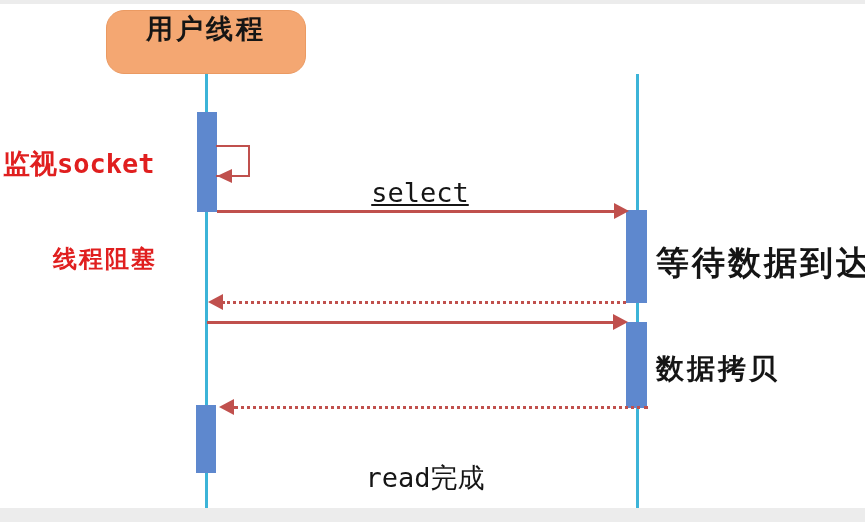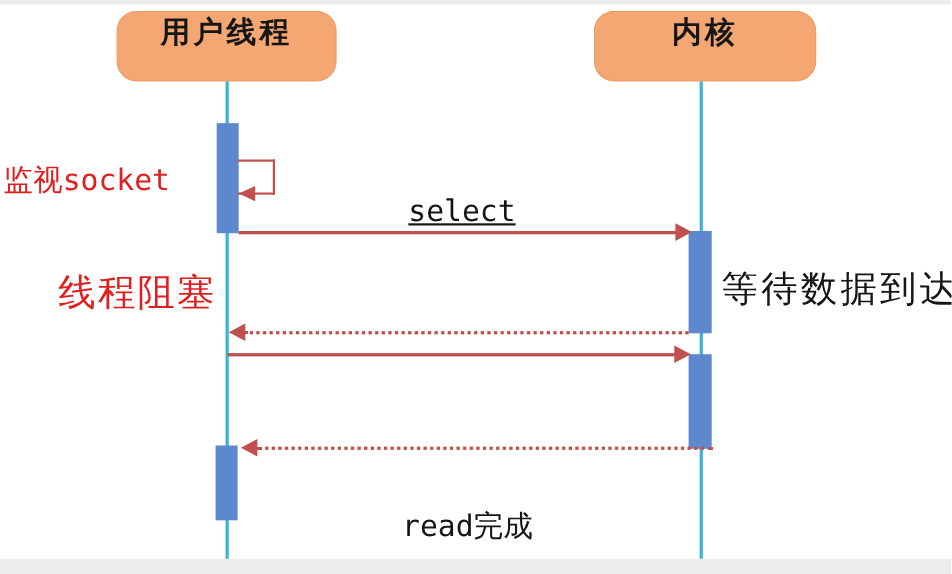--- a/index.html
+++ b/index.html
@@ -65,41 +65,38 @@
   .msg-label{
     position:absolute;text-align:center;color:var(--ink);
     font-family:"DejaVu Sans Mono","Liberation Mono",monospace;
     font-size:27px;font-weight:500;white-space:nowrap;
   }
   .label-select{left:310px;top:177px;width:220px;text-decoration:underline;}
   .label-socket-readable{left:320px;top:269px;width:210px;}
   .label-read-request{left:320px;top:329px;width:210px;}
   .label-read-complete{left:320px;top:416px;width:210px;margin-top:44px;}
 
-  .note{position:absolute;font-weight:normal;white-space:nowrap;}
+  .note{position:absolute;font-weight:bold;white-space:nowrap;}
   .note.red{color:var(--red-text);}
   .note.black{color:var(--ink);}
   .note-monitor-socket{left:3px;top:146px;font-size:27px;font-family:"DejaVu Sans Mono","Liberation Mono",monospace;}
-  .note-thread-blocked{left:53px;top:243px;font-size:34px;letter-spacing:2px;}
+  .note-thread-blocked{left:53px;top:243px;font-size:24px;letter-spacing:2px;}
   .note-wait-data{left:656px;top:241px;font-size:33px;letter-spacing:3px;}
   .note-data-copy{left:656px;top:350px;font-size:28px;letter-spacing:3px;}
 </style>
 </head>
 <body>
 
 <div class="canvas">
 
   <div class="edge-strip top"></div>
   <div class="edge-strip bottom"></div>
 
   <div class="actor-header left">
     <span>用户线程</span>
-  </div>
-  <div class="actor-header right">
-    <span>内核</span>
   </div>
 
   <div class="lifeline user"></div>
   <div class="lifeline kernel"></div>
 
   <div class="activation user1"></div>
   <div class="activation kernel1"></div>
   <div class="activation kernel2"></div>
   <div class="activation user2"></div>
 
@@ -113,18 +110,19 @@
 
   <div class="note red note-thread-blocked">线程阻塞</div>
   <div class="note black note-wait-data">等待数据到达</div>
 
   <div class="msg-line dotted line-socket-readable"></div>
   <div class="head left head-socket-readable"></div>
 
   <div class="msg-line solid line-read-request"></div>
   <div class="head right head-read-request"></div>
 
+  <div class="note black note-data-copy">数据拷贝</div>
 
   <div class="msg-line dotted line-read-complete"></div>
   <div class="head left head-read-complete"></div>
   <div class="msg-label label-read-complete">read完成</div>
 
 </div>
 
 </body></html>

